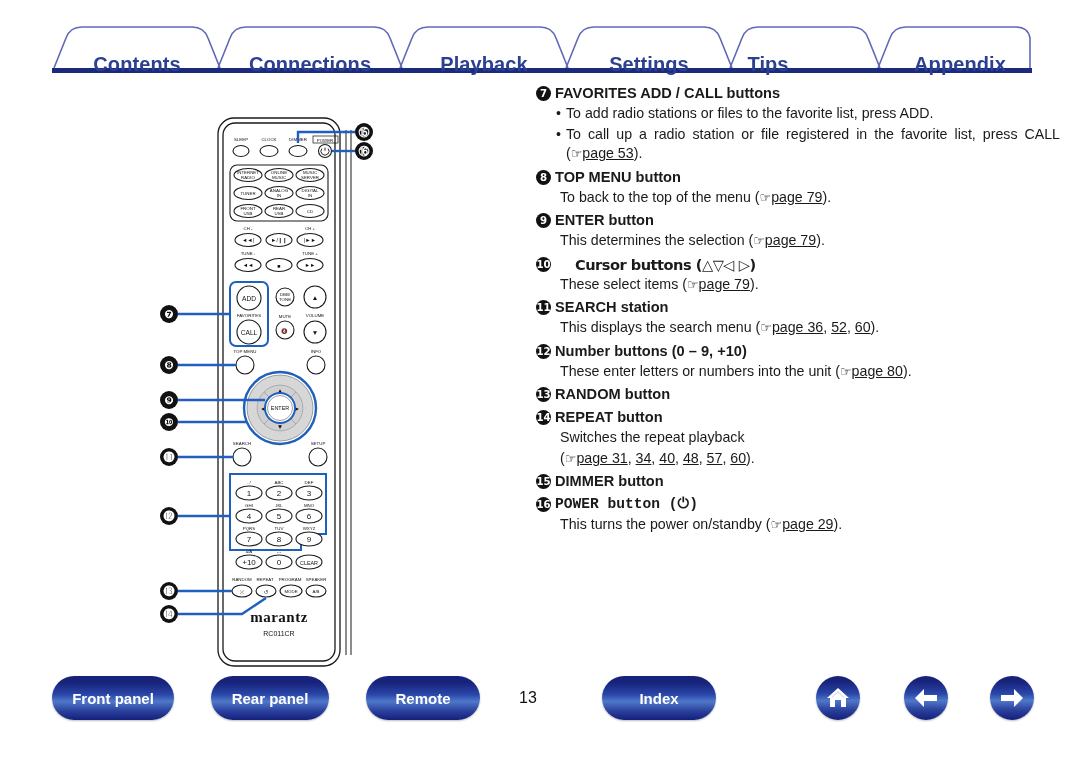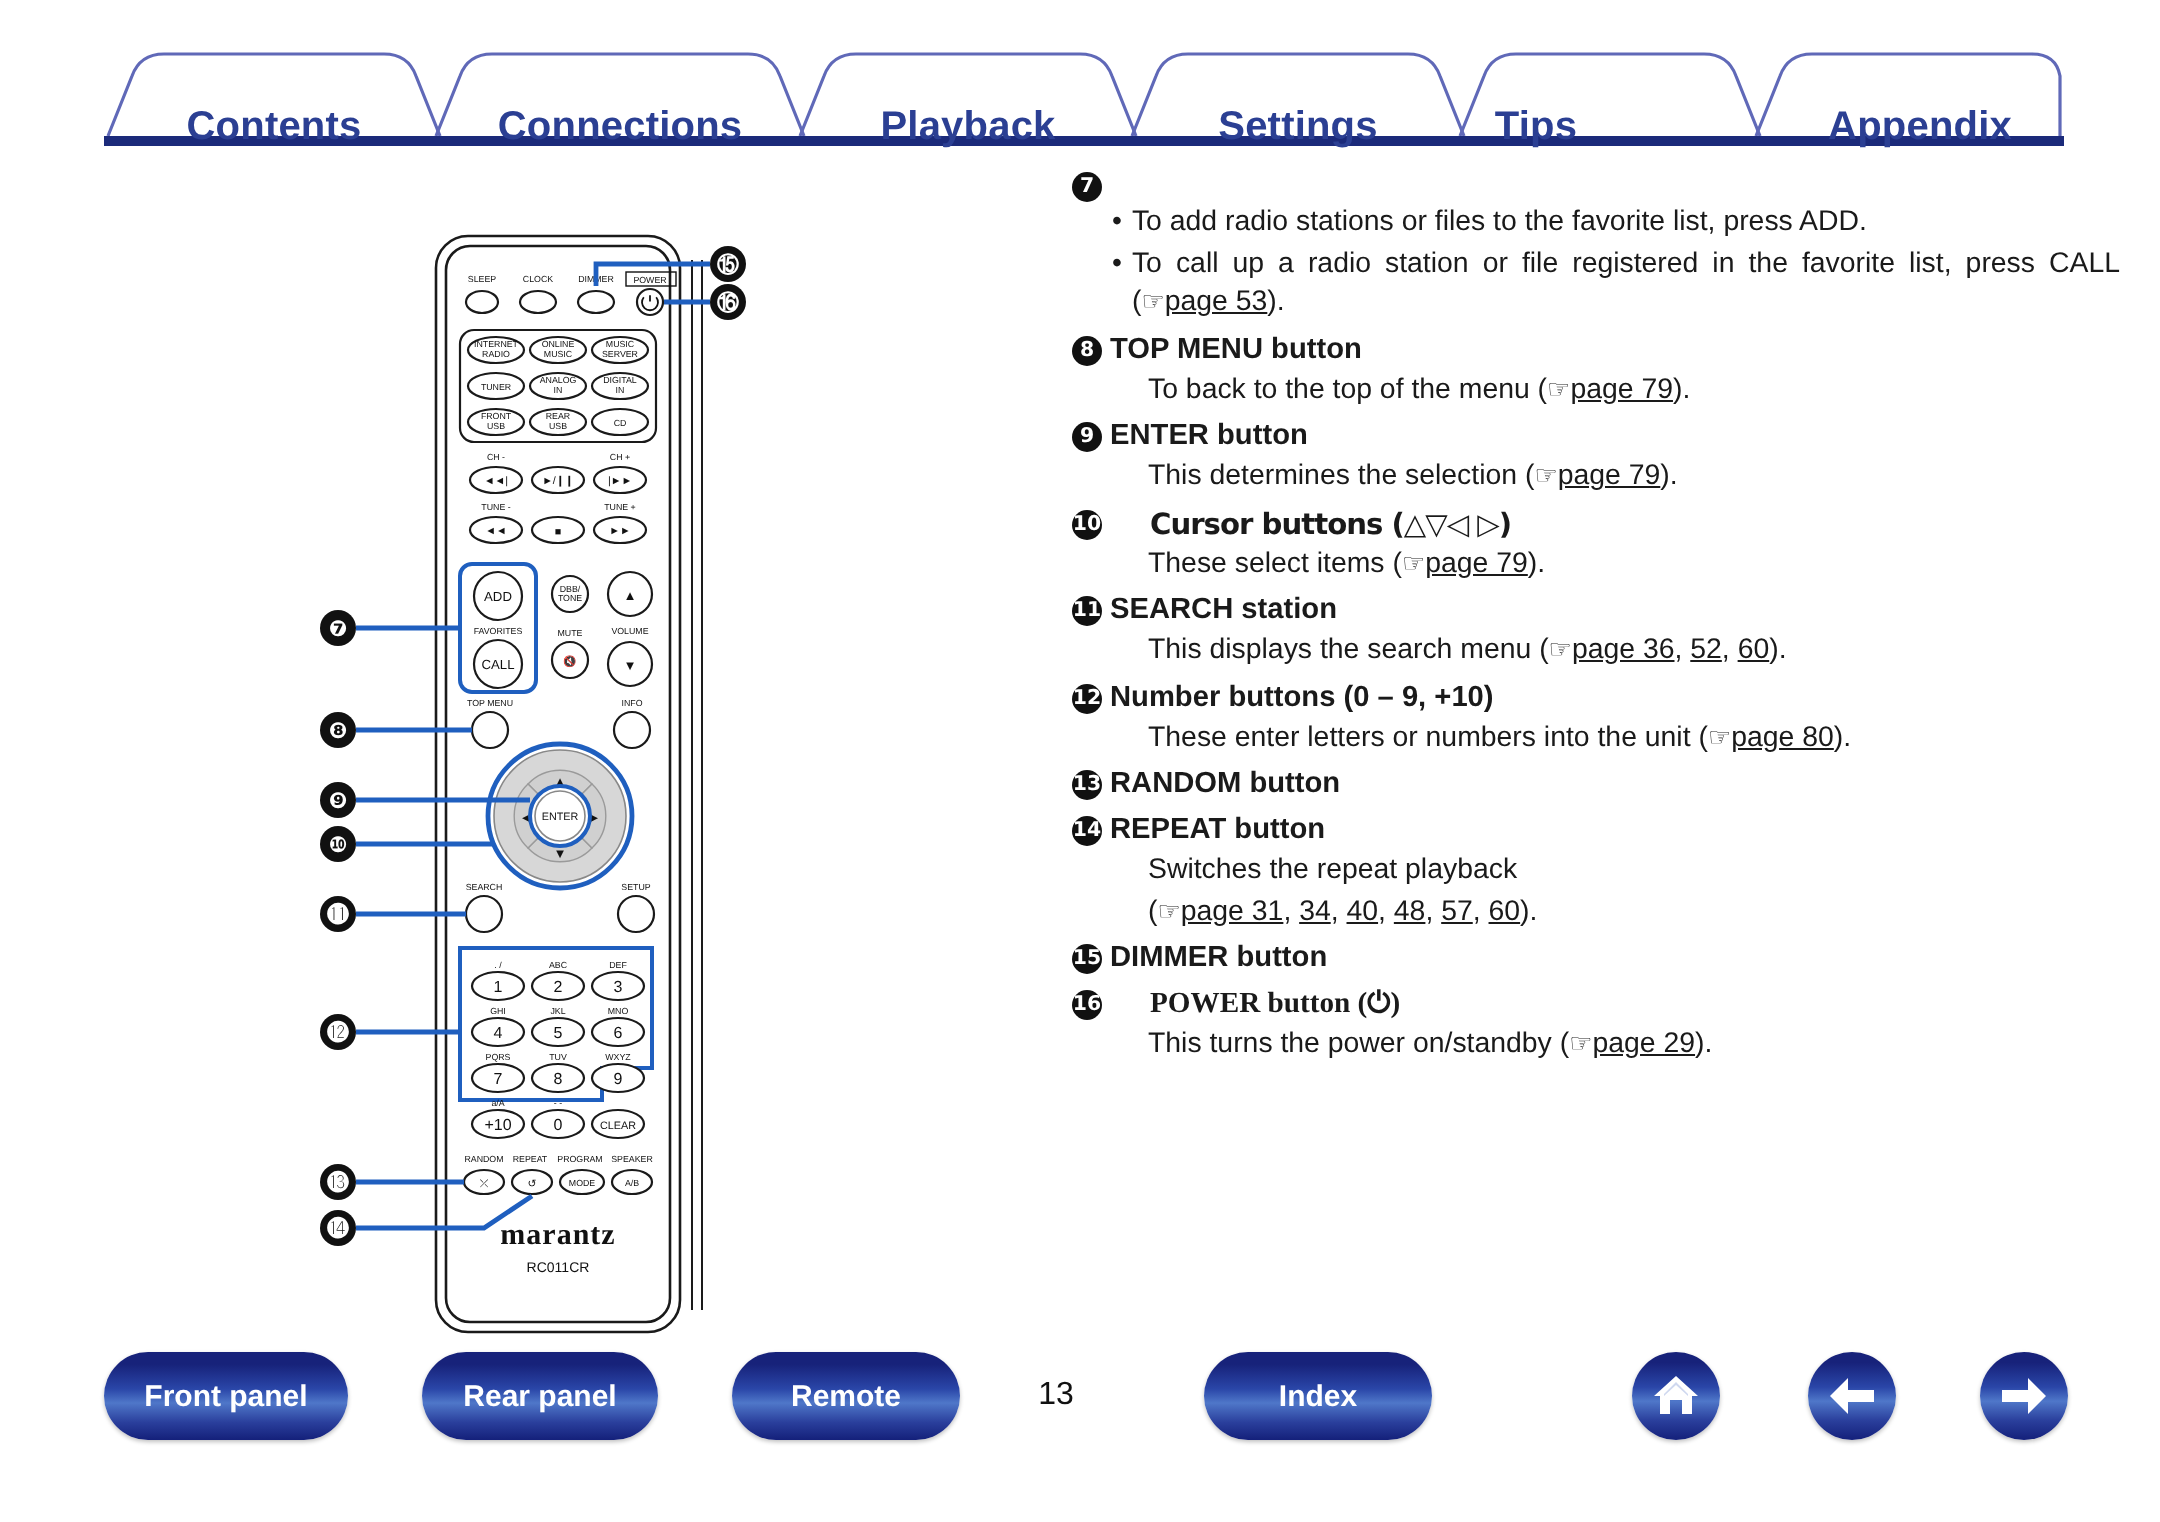--- a/index.html
+++ b/index.html
@@ -31,32 +31,32 @@
     font-size:14.6px;font-weight:bold;line-height:19px;
     display:flex;align-items:flex-start;gap:4px;margin-top:4px;
   }
   .bnum{
     flex:0 0 auto;display:inline-block;width:15px;height:15px;border-radius:50%;
     background:#111;color:#fff;font-size:10.2px;font-weight:bold;
     text-align:center;line-height:15px;margin-top:2px;
     font-family:"DejaVu Sans",sans-serif;
   }
   .ebody{padding-left:20px;font-size:14.2px;line-height:19.5px;font-weight:normal;}
-  .ebody p{margin:1px 18px;}
+  .ebody p{margin:1px 4px;}
   .bullets{padding-left:20px;}
   .bullet{
     display:flex;gap:5px;font-size:14.2px;line-height:19.5px;margin:1px 0;
   }
   .bullet .dot{flex:0 0 auto;line-height:19.5px;}
   .bullet .btxt{flex:1 1 auto;text-align:justify;}
   .pg{white-space:nowrap;}
   .pg u{text-decoration:underline;}
   .hand{font-family:"DejaVu Sans",sans-serif;font-size:13px;}
   .arrowset{font-family:"DejaVu Sans",sans-serif;letter-spacing:-0.5px;margin-left:20px;}
-  .pwrglyph{font-family:Liberation Serif, serif;margin-left:20px;}
+  .pwrglyph{font-family:Liberation Mono, monospace;}
 
   
   #bottomnav{position:absolute;left:0;top:676px;width:1080px;height:62px;}
   .pillbtn{
     position:absolute;top:0;height:44px;border-radius:22px;
     background:linear-gradient(to bottom,#17227a 0%,#17227a 14%,#2a46a8 42%,#4f77c9 58%,#2a3f9c 80%,#14207a 100%);
     color:#ffffff;font-weight:bold;font-size:15px;
     display:flex;align-items:center;justify-content:center;
     box-shadow:0 1px 2px rgba(0,0,0,.25);
   }
@@ -317,20 +317,21 @@
   <circle cx="19" cy="504" r="9" fill="#111"></circle>
       <text class="cnum" x="19" y="508">⓮</text>
 </svg>
 </div>
 
 <div id="desc">
 
   <div class="entry">
     <div class="ehead">
       <span class="bnum">7</span>
+      <span>FAVORITES ADD / CALL buttons</span>
     </div>
     <div class="bullets">
       <div class="bullet">
         <span class="dot">•</span>
         <span class="btxt">To add radio stations or files to the favorite list, press ADD.</span>
       </div>
       <div class="bullet">
         <span class="dot">•</span>
         <span class="btxt"><span>To call up a radio station or file registered in the favorite list, press CALL (</span><span class="pg"><span class="hand">☞</span><u>page 53</u></span><span>).</span></span>
       </div>

